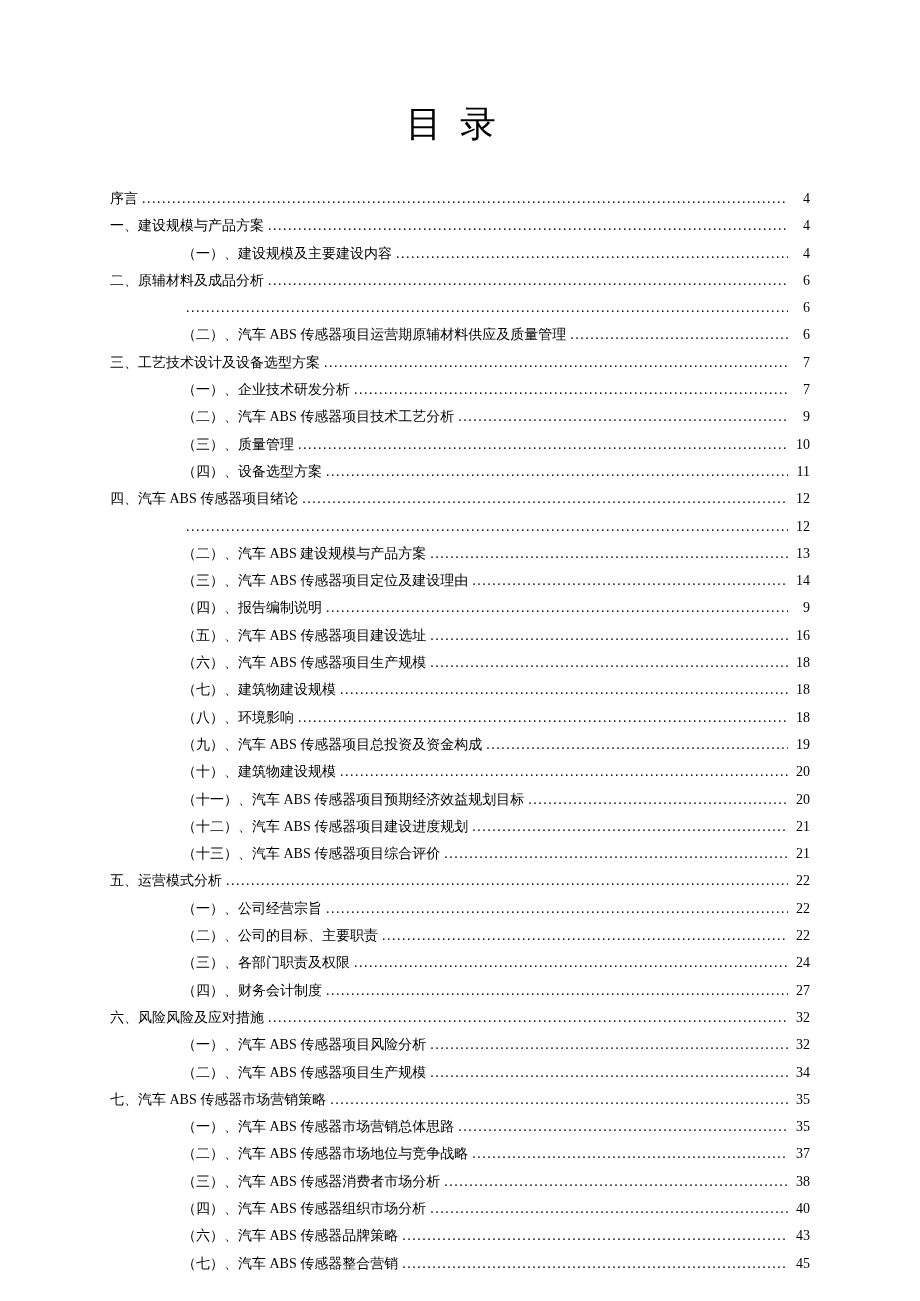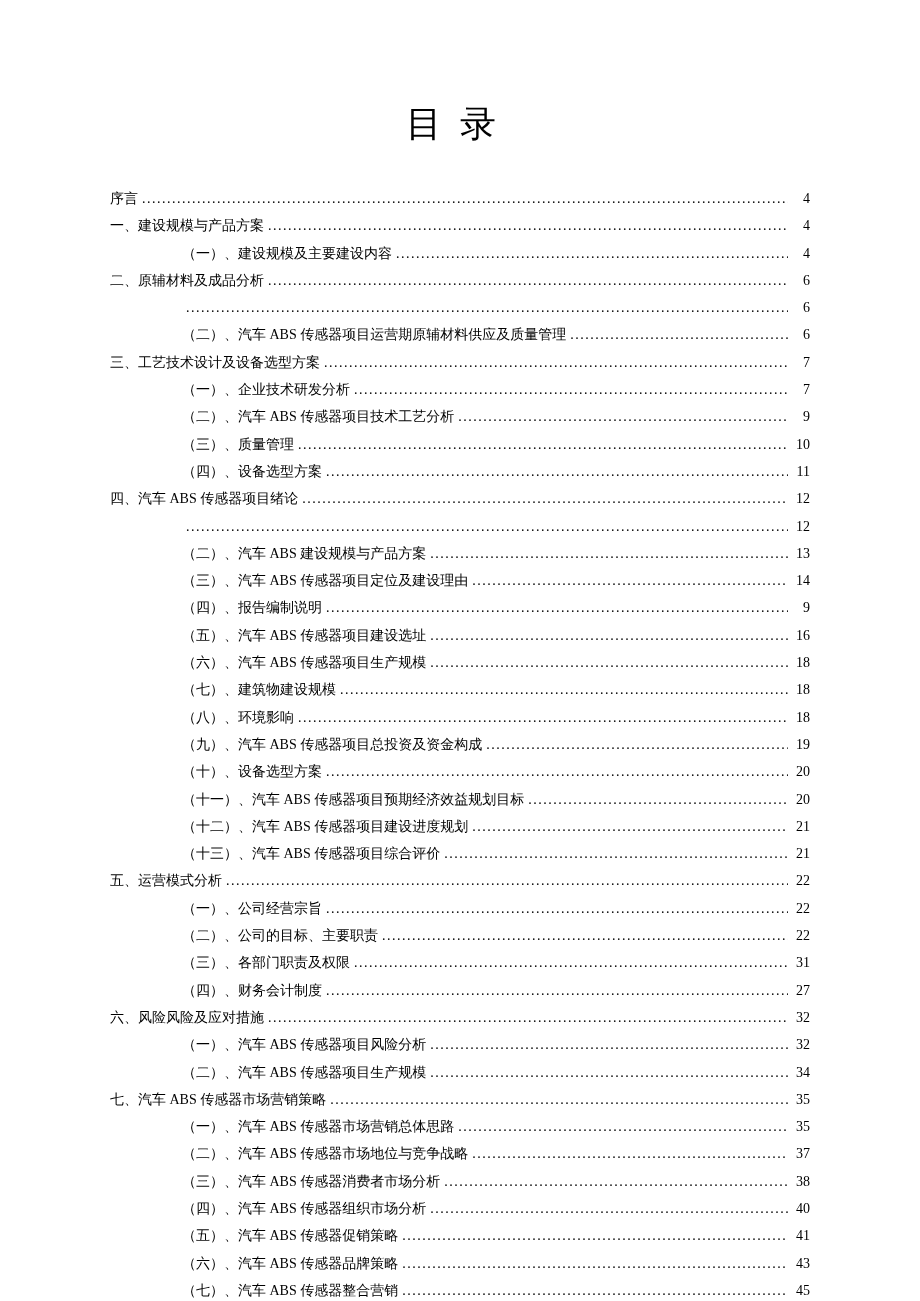--- a/index.html
+++ b/index.html
@@ -158,21 +158,21 @@
         <span class="toc-label">（八）、环境影响</span>
         <span class="toc-dots"></span>
         <span class="toc-page">18</span>
       </div>
       <div class="toc-line level-2">
         <span class="toc-label">（九）、汽车 ABS 传感器项目总投资及资金构成</span>
         <span class="toc-dots"></span>
         <span class="toc-page">19</span>
       </div>
       <div class="toc-line level-2">
-        <span class="toc-label">（十）、设备选型方案</span>
+        <span class="toc-label">（十）、建筑物建设规模</span>
         <span class="toc-dots"></span>
         <span class="toc-page">20</span>
       </div>
       <div class="toc-line level-2">
         <span class="toc-label">（十一）、汽车 ABS 传感器项目预期经济效益规划目标</span>
         <span class="toc-dots"></span>
         <span class="toc-page">20</span>
       </div>
       <div class="toc-line level-2">
         <span class="toc-label">（十二）、汽车 ABS 传感器项目建设进度规划</span>
@@ -195,21 +195,21 @@
         <span class="toc-page">22</span>
       </div>
       <div class="toc-line level-2">
         <span class="toc-label">（二）、公司的目标、主要职责</span>
         <span class="toc-dots"></span>
         <span class="toc-page">22</span>
       </div>
       <div class="toc-line level-2">
         <span class="toc-label">（三）、各部门职责及权限</span>
         <span class="toc-dots"></span>
-        <span class="toc-page">31</span>
+        <span class="toc-page">24</span>
       </div>
       <div class="toc-line level-2">
         <span class="toc-label">（四）、财务会计制度</span>
         <span class="toc-dots"></span>
         <span class="toc-page">27</span>
       </div>
       <div class="toc-line level-1">
         <span class="toc-label">六、风险风险及应对措施</span>
         <span class="toc-dots"></span>
         <span class="toc-page">32</span>
@@ -241,25 +241,20 @@
       </div>
       <div class="toc-line level-2">
         <span class="toc-label">（三）、汽车 ABS 传感器消费者市场分析</span>
         <span class="toc-dots"></span>
         <span class="toc-page">38</span>
       </div>
       <div class="toc-line level-2">
         <span class="toc-label">（四）、汽车 ABS 传感器组织市场分析</span>
         <span class="toc-dots"></span>
         <span class="toc-page">40</span>
-      </div>
-      <div class="toc-line level-2">
-        <span class="toc-label">（五）、汽车 ABS 传感器促销策略</span>
-        <span class="toc-dots"></span>
-        <span class="toc-page">41</span>
       </div>
       <div class="toc-line level-2">
         <span class="toc-label">（六）、汽车 ABS 传感器品牌策略</span>
         <span class="toc-dots"></span>
         <span class="toc-page">43</span>
       </div>
       <div class="toc-line level-2">
         <span class="toc-label">（七）、汽车 ABS 传感器整合营销</span>
         <span class="toc-dots"></span>
         <span class="toc-page">45</span>

